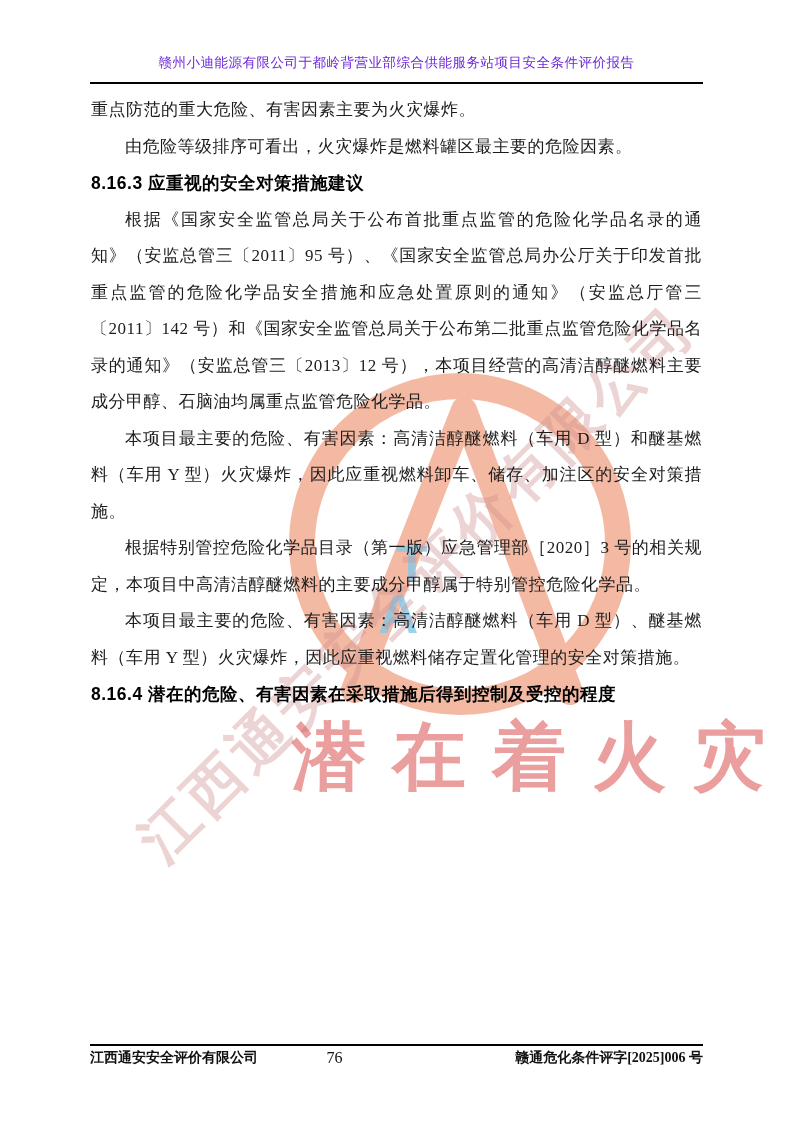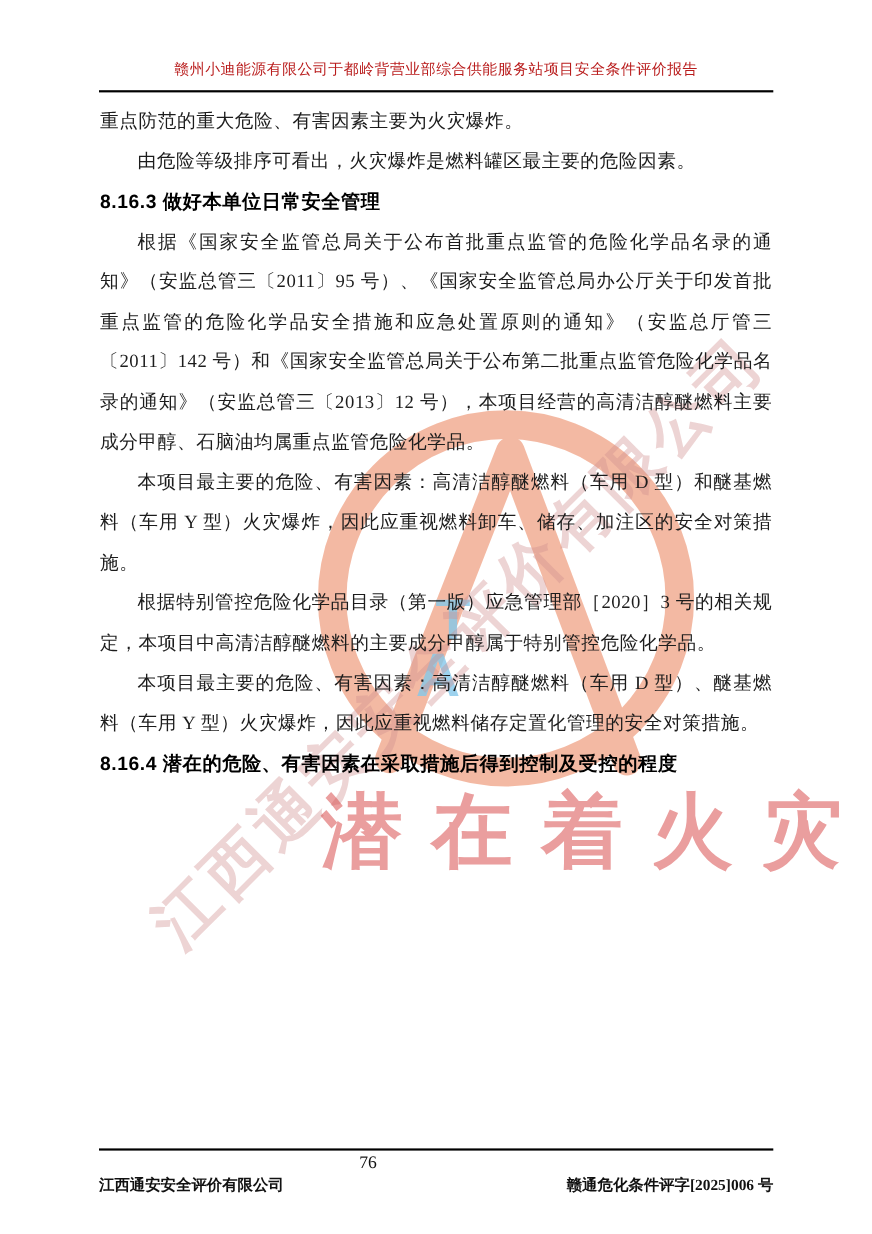--- a/index.html
+++ b/index.html
@@ -53,21 +53,21 @@
     line-height: 1;
   }
 
   
   .header { position: absolute; left: 90px; top: 0; width: 613px; z-index: 1; }
   .header-title {
     margin-top: 54px;
     text-align: center;
     font-size: 13.5px;
     letter-spacing: 0.5px;
-    color: #b91c1c;
+    color: #6d28d9;
   }
   .header-rule { margin-top: 10px; border-bottom: 2px solid var(--rule, #000); }
 
   
   .doc-body {
     position: absolute;
     left: 91px; top: 92px;
     width: 611px;
     z-index: 1;
     font-size: 17px;
@@ -93,21 +93,21 @@
     margin-top: 3px;
     display: flex;
     align-items: baseline;
     justify-content: space-between;
     font-size: 14px;
     font-weight: 700;
     color: #111;
   }
   .footer-page { font-size: 16px; font-weight: 400; position: absolute; left: 50%; transform: translateX(-70px); }
   .footer-left { flex: 0 0 auto; }
-  .footer-right { flex: 0 0 auto; margin-top: 20px; }
+  .footer-right { flex: 0 0 auto; }
 </style>
 </head>
 <body>
 
 <div class="page">
 
   <div class="wm-layer">
     <svg class="stamp" viewBox="0 0 384 384" aria-hidden="true">
       <circle class="stamp-stroke" cx="192" cy="192" r="158"></circle>
       <path class="stamp-stroke" d="M 86 338 L 196 58 L 302 340"></path>
@@ -119,21 +119,21 @@
   </div>
 
   <div class="header">
     <div class="header-title">赣州小迪能源有限公司于都岭背营业部综合供能服务站项目安全条件评价报告</div>
     <div class="header-rule"></div>
   </div>
 
   <div class="doc-body">
     <p class="para no-indent">重点防范的重大危险、有害因素主要为火灾爆炸。</p>
     <p class="para">由危险等级排序可看出，火灾爆炸是燃料罐区最主要的危险因素。</p>
-    <h3 class="section-heading">8.16.3 做好本单位日常安全管理</h3>
+    <h3 class="section-heading">8.16.3 应重视的安全对策措施建议</h3>
     <p class="para">根据《国家安全监管总局关于公布首批重点监管的危险化学品名录的通知》（安监总管三〔2011〕95 号）、《国家安全监管总局办公厅关于印发首批重点监管的危险化学品安全措施和应急处置原则的通知》（安监总厅管三〔2011〕142 号）和《国家安全监管总局关于公布第二批重点监管危险化学品名录的通知》（安监总管三〔2013〕12 号），本项目经营的高清洁醇醚燃料主要成分甲醇、石脑油均属重点监管危险化学品。</p>
     <p class="para">本项目最主要的危险、有害因素：高清洁醇醚燃料（车用 D 型）和醚基燃料（车用 Y 型）火灾爆炸，因此应重视燃料卸车、储存、加注区的安全对策措施。</p>
     <p class="para">根据特别管控危险化学品目录（第一版）应急管理部［2020］3 号的相关规定，本项目中高清洁醇醚燃料的主要成分甲醇属于特别管控危险化学品。</p>
     <p class="para">本项目最主要的危险、有害因素：高清洁醇醚燃料（车用 D 型）、醚基燃料（车用 Y 型）火灾爆炸，因此应重视燃料储存定置化管理的安全对策措施。</p>
     <h3 class="section-heading">8.16.4 潜在的危险、有害因素在采取措施后得到控制及受控的程度</h3>
   </div>
 
   <div class="footer">
     <div class="footer-rule"></div>
     <div class="footer-row">

